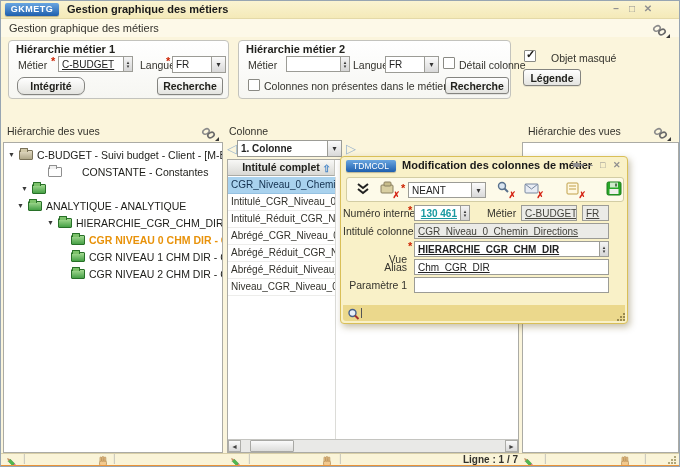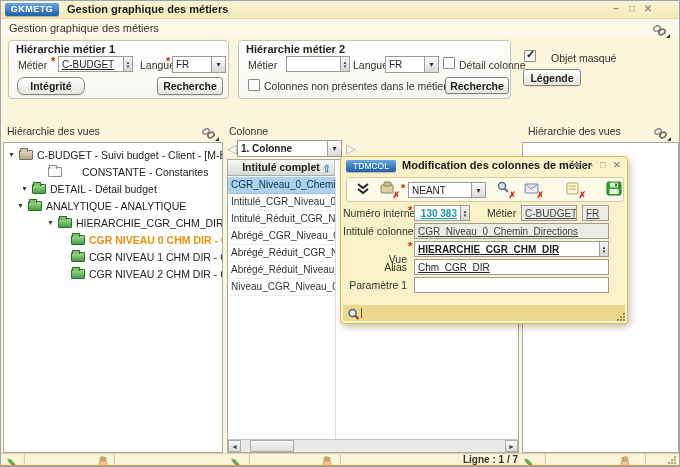--- a/index.html
+++ b/index.html
@@ -211,21 +211,20 @@
           <span class="tree-label">C-BUDGET - Suivi budget - Client - [M-BUDGET]</span>
         </div>
         <div class="tree-row" style="padding-left: 17px; gap: 16px;">
           <span class="expander"></span>
           <span class="folder folder-white"></span>
           <span class="tree-label">CONSTANTE - Constantes</span>
         </div>
         <div class="tree-row" style="padding-left: 17px;">
           <span class="expander">▼</span>
           <span class="folder folder-green"></span>
-          <span class="tree-label">DETAIL - Détail budget</span>
         </div>
         <div class="tree-row" style="padding-left: 13px;">
           <span class="expander">▼</span>
           <span class="folder folder-green"></span>
           <span class="tree-label">ANALYTIQUE - ANALYTIQUE</span>
         </div>
         <div class="tree-row" style="padding-left: 43px;">
           <span class="expander">▼</span>
           <span class="folder folder-green"></span>
           <span class="tree-label">HIERARCHIE_CGR_CHM_DIR - Hiérarchie CGR chemin</span>
@@ -348,21 +347,21 @@
             <rect x="4" y="1.5" width="8" height="5" fill="#CFE9CB"></rect>
             <rect x="9" y="2.5" width="2" height="3" fill="#557755"></rect>
             <rect x="3.5" y="8" width="9" height="5" fill="#F0F0EC"></rect>
           </svg>
       </span>
     </div>
 
     <div class="dlg-label" style="top:50px;">Numéro interne</div>
     <span class="ast" style="left:67px;top:47px;">*</span>
     <div class="field num-teal" style="left:73px;top:48px;width:56px;">
-      <span class="val" style="font-weight:bold;">130 383</span>
+      <span class="val" style="font-weight:bold;">130 461</span>
       <span class="lookup">
           <span>▴</span>
           <span>▾</span>
         </span>
     </div>
     <div class="lbl" style="left:146px;top:50px;">Métier</div>
     <div class="field readonly" style="left:180px;top:48px;width:56px;">
       <span class="val">C-BUDGET</span>
     </div>
     <div class="field readonly" style="left:241px;top:48px;width:27px;">

